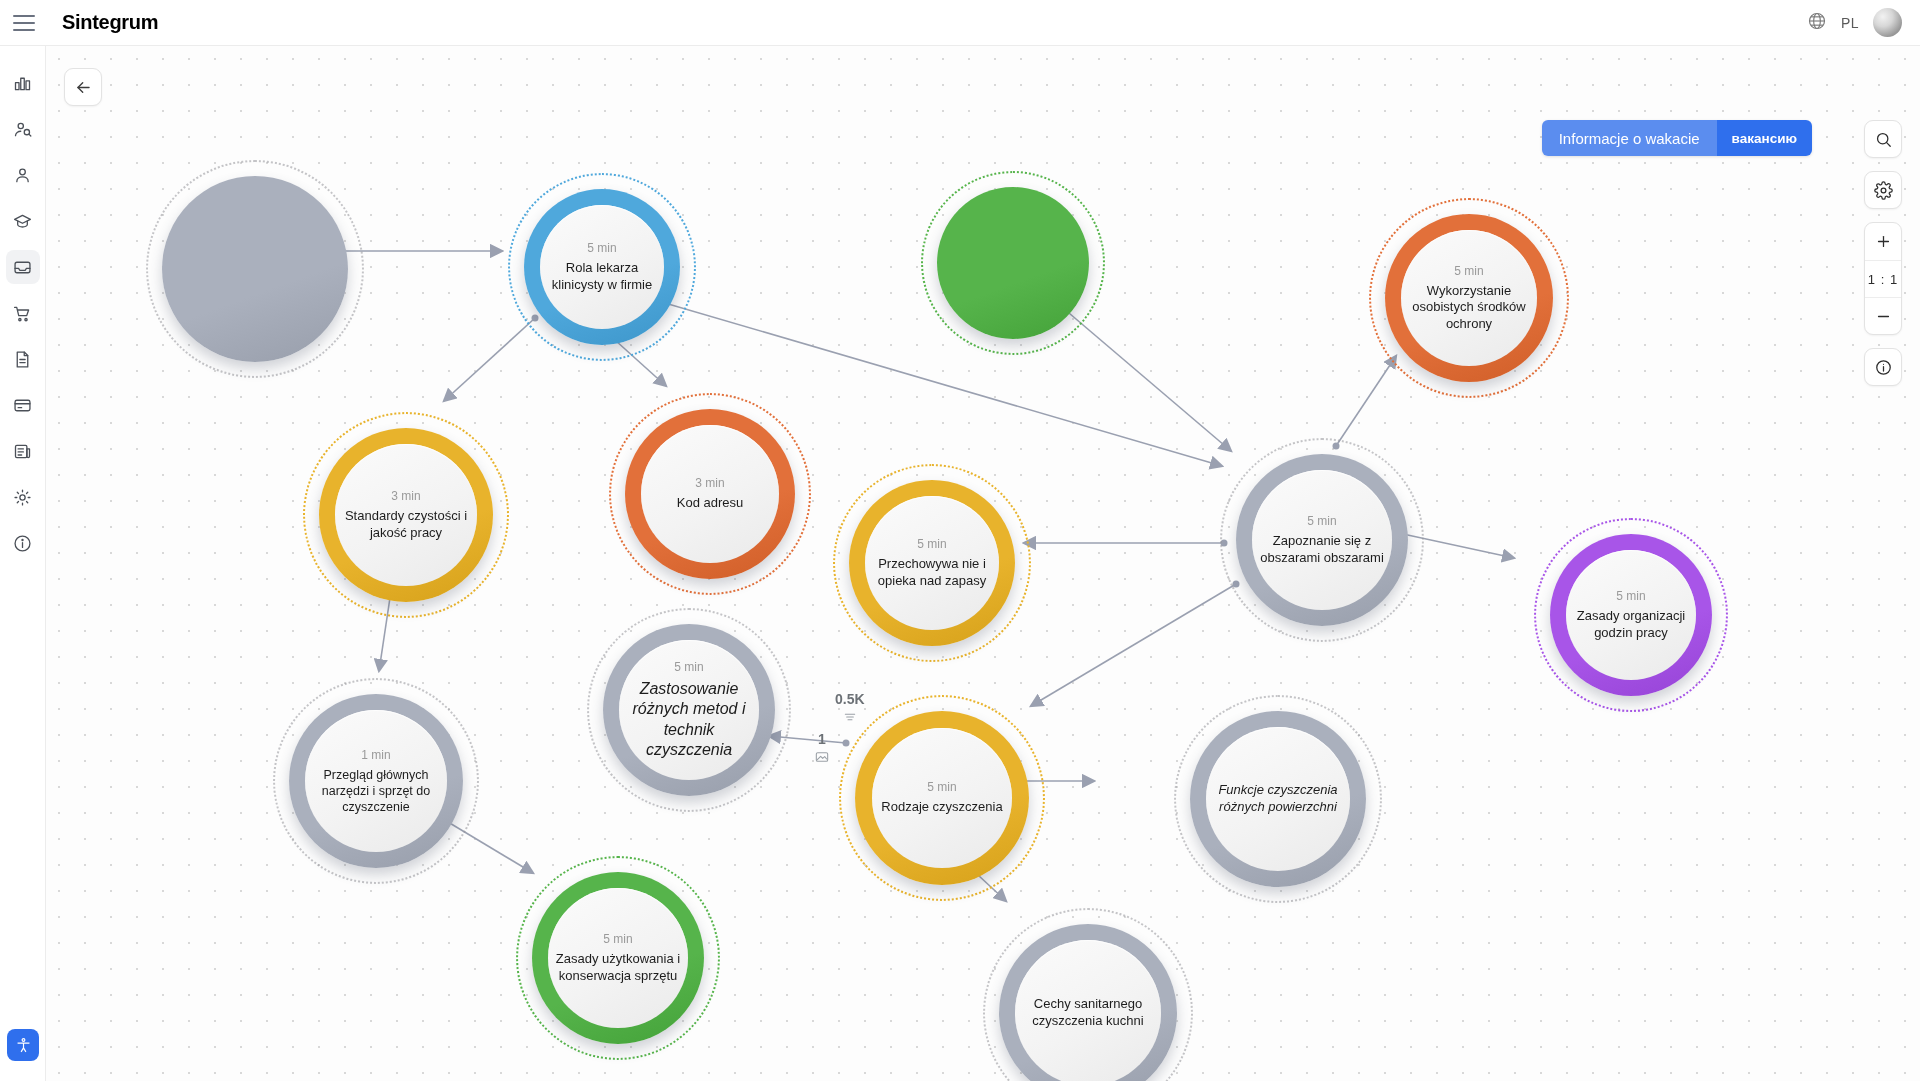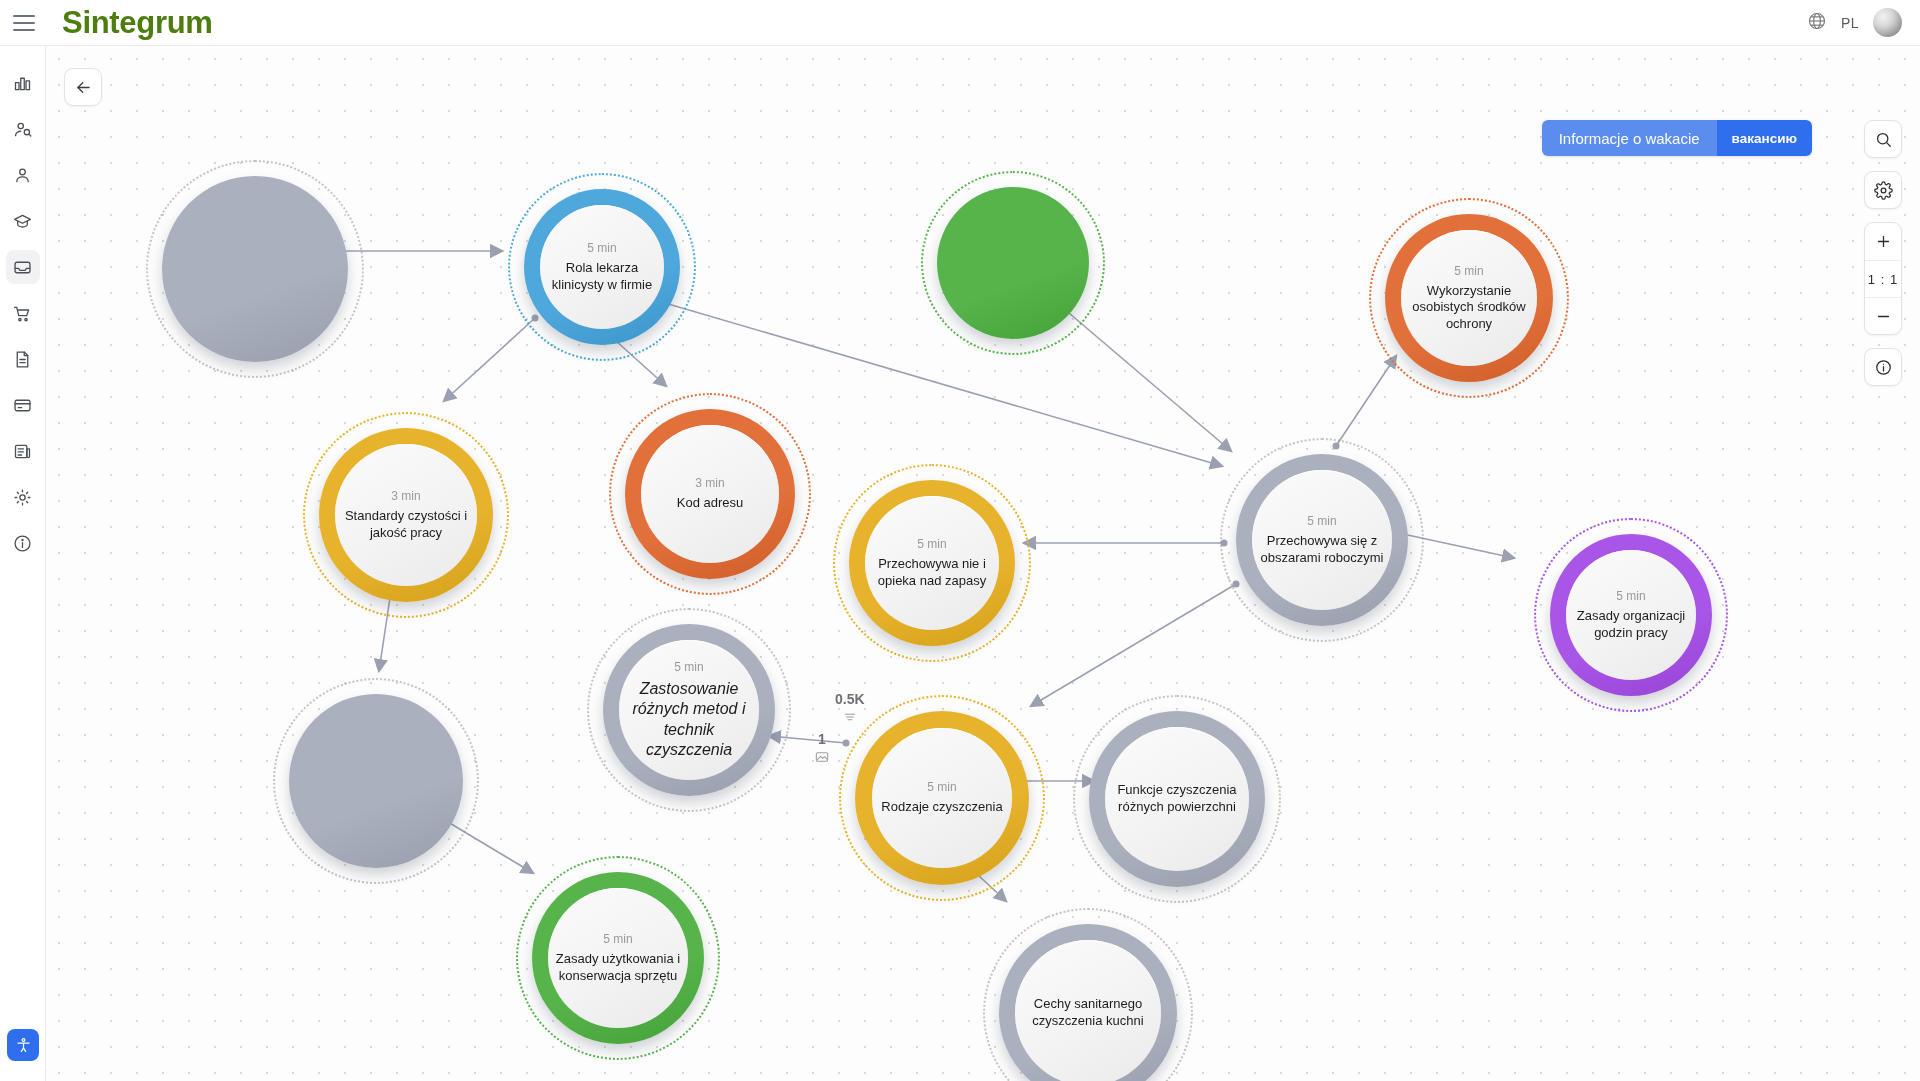--- a/index.html
+++ b/index.html
@@ -13,21 +13,21 @@
   
   .topbar {
     position: absolute; top: 0; left: 0; width: 1920px; height: 46px;
     background: #fff; display: flex; align-items: center;
     border-bottom: 1px solid #ececec; z-index: 40;
   }
   .hamburger { width: 22px; height: 16px; margin-left: 13px; display: flex;
     flex-direction: column; justify-content: space-between; cursor: pointer; }
   .hamburger i { display:block; height: 2px; background: #6b7280; border-radius: 2px; }
   .brand {
-    margin-left: 27px; font-size: 31px; font-weight: bold; color: #4d7c0f;
+    margin-left: 27px; font-size: 20px; font-weight: bold; color: #000000;
     letter-spacing: -0.3px;
   }
   .topbar-right { margin-left: auto; display: flex; align-items: center; gap: 14px; padding-right: 18px; }
   .lang-code { font-size: 14px; color: #5a5a5a; letter-spacing: 0.5px; }
   .avatar {
     width: 29px; height: 29px; border-radius: 50%;
     background: radial-gradient(circle at 34% 30%, #f2f2f2 0%, #d7d7d7 35%, #9a9a9a 72%, #7d7d7d 100%);
   }
 
   
@@ -401,21 +401,21 @@
           <div class="inner" style="inset: 16px;">
             <div class="time">5 min</div>
             <div class="label">Przechowywa nie i opieka nad zapasy</div>
           </div>
         </div>
         <div class="node" style="left: 1190px; top: 408px; width: 172px; height: 172px;">
           <div class="halo" style="border-color: rgba(150, 150, 155, 0.55);"></div>
           <div class="ring" style="background: linear-gradient(160deg, rgb(170, 176, 189) 0%, rgb(170, 176, 189) 60%, rgb(152, 158, 171) 100%);"></div>
           <div class="inner" style="inset: 16px;">
             <div class="time">5 min</div>
-            <div class="label">Przechowywa się z obszarami roboczymi</div>
+            <div class="label">Zapoznanie się z obszarami obszarami</div>
           </div>
         </div>
         <div class="node" style="left: 1504px; top: 488px; width: 162px; height: 162px;">
           <div class="halo" style="border-color: rgb(168, 85, 232);"></div>
           <div class="ring" style="background: linear-gradient(160deg, rgb(168, 85, 232) 0%, rgb(168, 85, 232) 60%, rgb(150, 67, 214) 100%);"></div>
           <div class="inner" style="inset: 16px;">
             <div class="time">5 min</div>
             <div class="label">Zasady organizacji godzin pracy</div>
           </div>
         </div>
@@ -423,30 +423,34 @@
           <div class="halo" style="border-color: rgba(150, 150, 155, 0.55);"></div>
           <div class="ring" style="background: linear-gradient(160deg, rgb(170, 176, 189) 0%, rgb(170, 176, 189) 60%, rgb(152, 158, 171) 100%);"></div>
           <div class="inner" style="inset: 16px;">
             <div class="time">5 min</div>
             <div class="label" style="font-size: 16px; font-style: italic;">Zastosowanie różnych metod i technik czyszczenia</div>
           </div>
         </div>
         <div class="node" style="left: 243px; top: 648px; width: 174px; height: 174px;">
           <div class="halo" style="border-color: rgba(150, 150, 155, 0.55);"></div>
           <div class="ring" style="background: linear-gradient(160deg, rgb(170, 176, 189) 0%, rgb(170, 176, 189) 60%, rgb(152, 158, 171) 100%);"></div>
+          <div class="inner" style="inset: 16px;">
+            <div class="time">1 min</div>
+            <div class="label" style="font-size: 12.5px;">Przegląd głównych narzędzi i sprzęt do czyszczenie</div>
+          </div>
         </div>
         <div class="node" style="left: 809px; top: 665px; width: 174px; height: 174px;">
           <div class="halo" style="border-color: rgb(232, 179, 44);"></div>
           <div class="ring" style="background: linear-gradient(160deg, rgb(232, 179, 44) 0%, rgb(232, 179, 44) 60%, rgb(214, 161, 26) 100%);"></div>
           <div class="inner" style="inset: 17px;">
             <div class="time">5 min</div>
             <div class="label">Rodzaje czyszczenia</div>
           </div>
         </div>
-        <div class="node" style="left: 1043px; top: 665px; width: 176px; height: 176px;">
+        <div class="node" style="left: 1144px; top: 665px; width: 176px; height: 176px; font-style: italic;">
           <div class="halo" style="border-color: rgba(150, 150, 155, 0.55);"></div>
           <div class="ring" style="background: linear-gradient(160deg, rgb(170, 176, 189) 0%, rgb(170, 176, 189) 60%, rgb(152, 158, 171) 100%);"></div>
           <div class="inner" style="inset: 16px;">
             <div class="label">Funkcje czyszczenia różnych powierzchni</div>
           </div>
         </div>
         <div class="node" style="left: 486px; top: 826px; width: 172px; height: 172px;">
           <div class="halo" style="border-color: rgb(86, 180, 75);"></div>
           <div class="ring" style="background: linear-gradient(160deg, rgb(86, 180, 75) 0%, rgb(86, 180, 75) 60%, rgb(68, 162, 57) 100%);"></div>
           <div class="inner" style="inset: 16px;">

